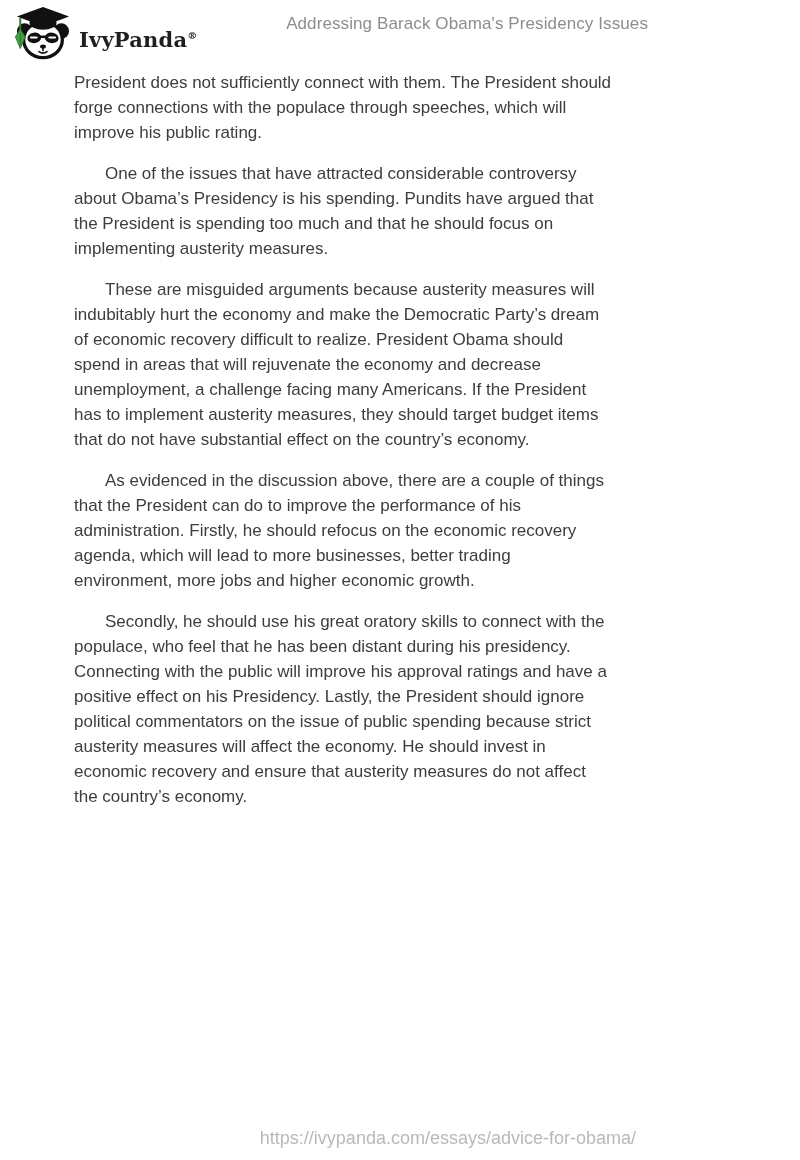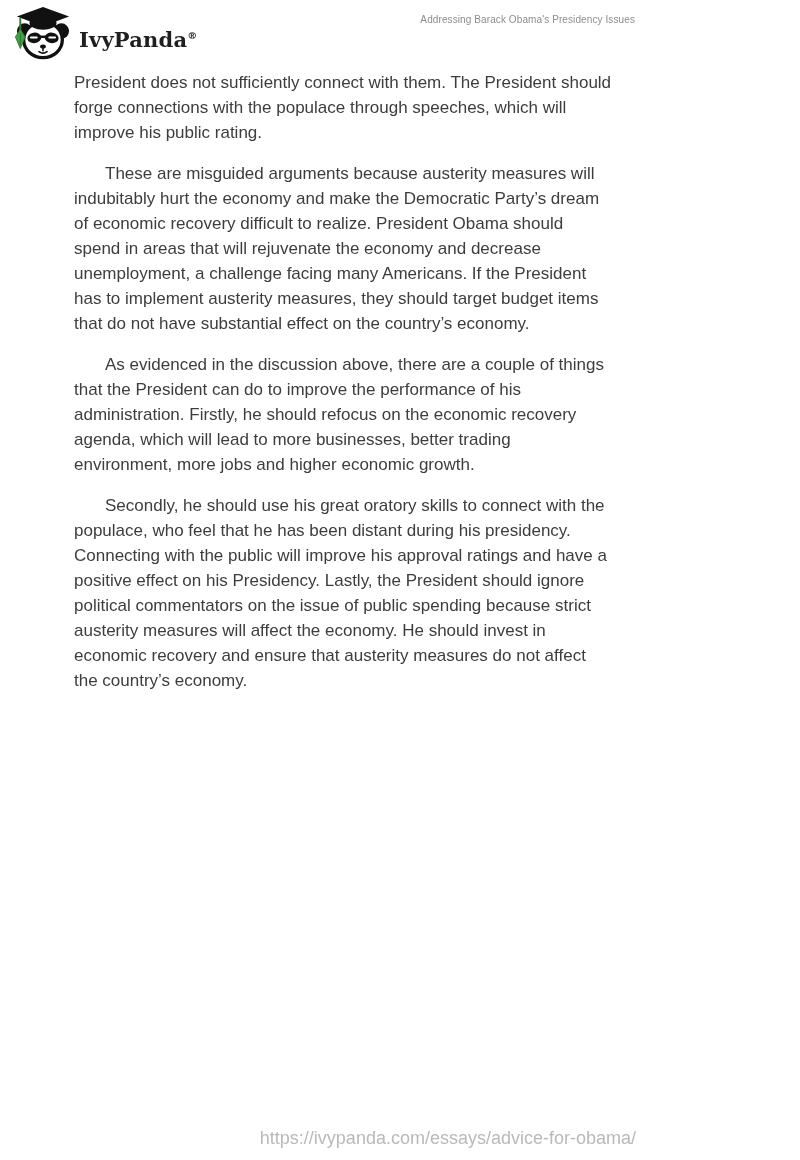--- a/index.html
+++ b/index.html
@@ -41,22 +41,22 @@
   }
   .brand sup {
     font-size: 10px;
     font-weight: 700;
     vertical-align: super;
     line-height: 0;
   }
   .doc-title {
     position: absolute;
     top: 14px;
-    right: 33px;
-    font-size: 10px;
+    right: 20px;
+    font-size: 17px;
     color: #8d8d8d;
     letter-spacing: 0.1px;
   }
 
   
   .content {
     position: absolute;
     top: 70px;
     left: 74px;
     right: 56px;
@@ -111,20 +111,21 @@
       <polygon points="6.5,23 11.5,31 6.5,43 1.5,31" fill="#43a047" stroke="#2e7d32" stroke-width="1"></polygon>
       <line x1="6.5" y1="27" x2="6.5" y2="40" stroke="#2e7d32" stroke-width="1.2"></line>
     </svg>
     <div class="brand"><span>IvyPanda</span><sup>®</sup></div>
   </div>
 
   <div class="doc-title">Addressing Barack Obama's Presidency Issues</div>
 
   <div class="content">
     <p>President does not sufficiently connect with them. The President should forge connections with the populace through speeches, which will improve his public rating.</p>
+    <p class="indent">One of the issues that have attracted considerable controversy about Obama’s Presidency is his spending. Pundits have argued that the President is spending too much and that he should focus on implementing austerity measures.</p>
     <p class="indent">These are misguided arguments because austerity measures will indubitably hurt the economy and make the Democratic Party’s dream of economic recovery difficult to realize. President Obama should spend in areas that will rejuvenate the economy and decrease unemployment, a challenge facing many Americans. If the President has to implement austerity measures, they should target budget items that do not have substantial effect on the country’s economy.</p>
     <p class="indent">As evidenced in the discussion above, there are a couple of things that the President can do to improve the performance of his administration. Firstly, he should refocus on the economic recovery agenda, which will lead to more businesses, better trading environment, more jobs and higher economic growth.</p>
     <p class="indent">Secondly, he should use his great oratory skills to connect with the populace, who feel that he has been distant during his presidency. Connecting with the public will improve his approval ratings and have a positive effect on his Presidency. Lastly, the President should ignore political commentators on the issue of public spending because strict austerity measures will affect the economy. He should invest in economic recovery and ensure that austerity measures do not affect the country’s economy.</p>
   </div>
 
   <a class="footer-url" href="#">https://ivypanda.com/essays/advice-for-obama/</a>
 
 </div>
 
 </body></html>

